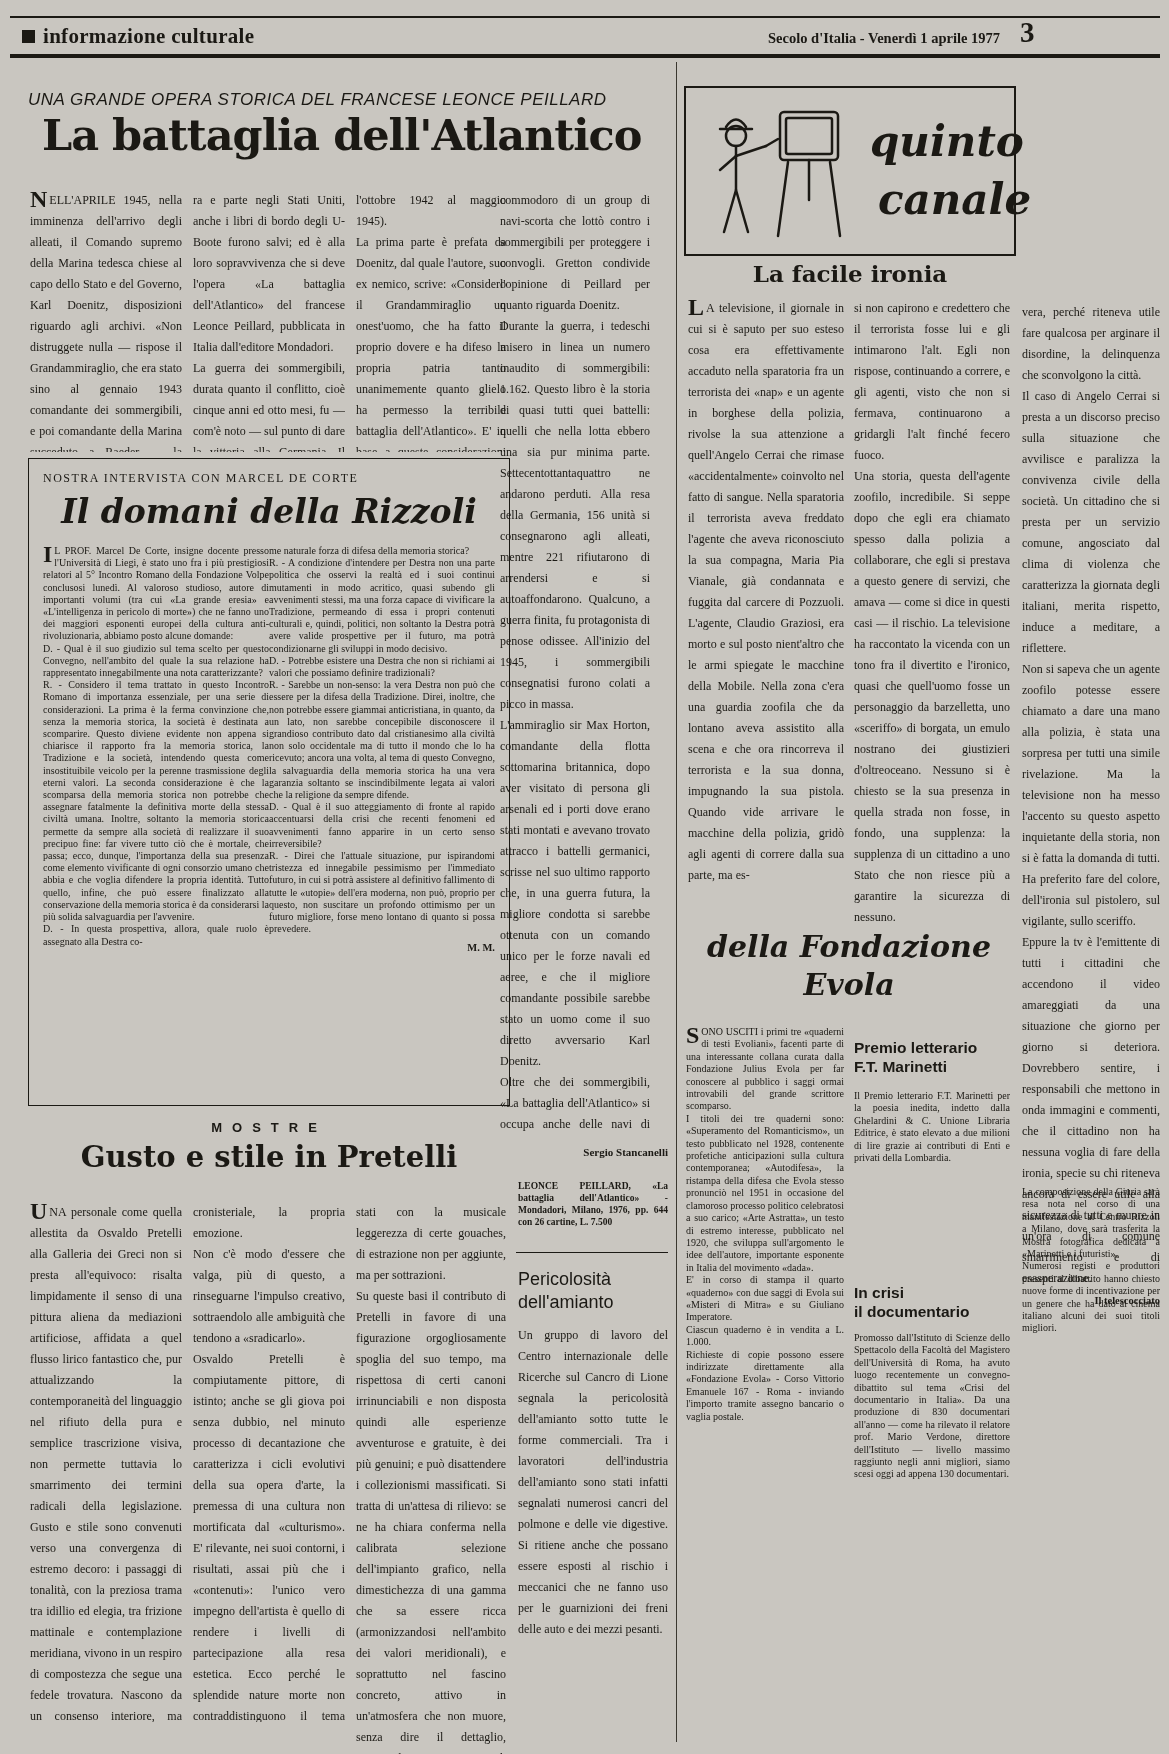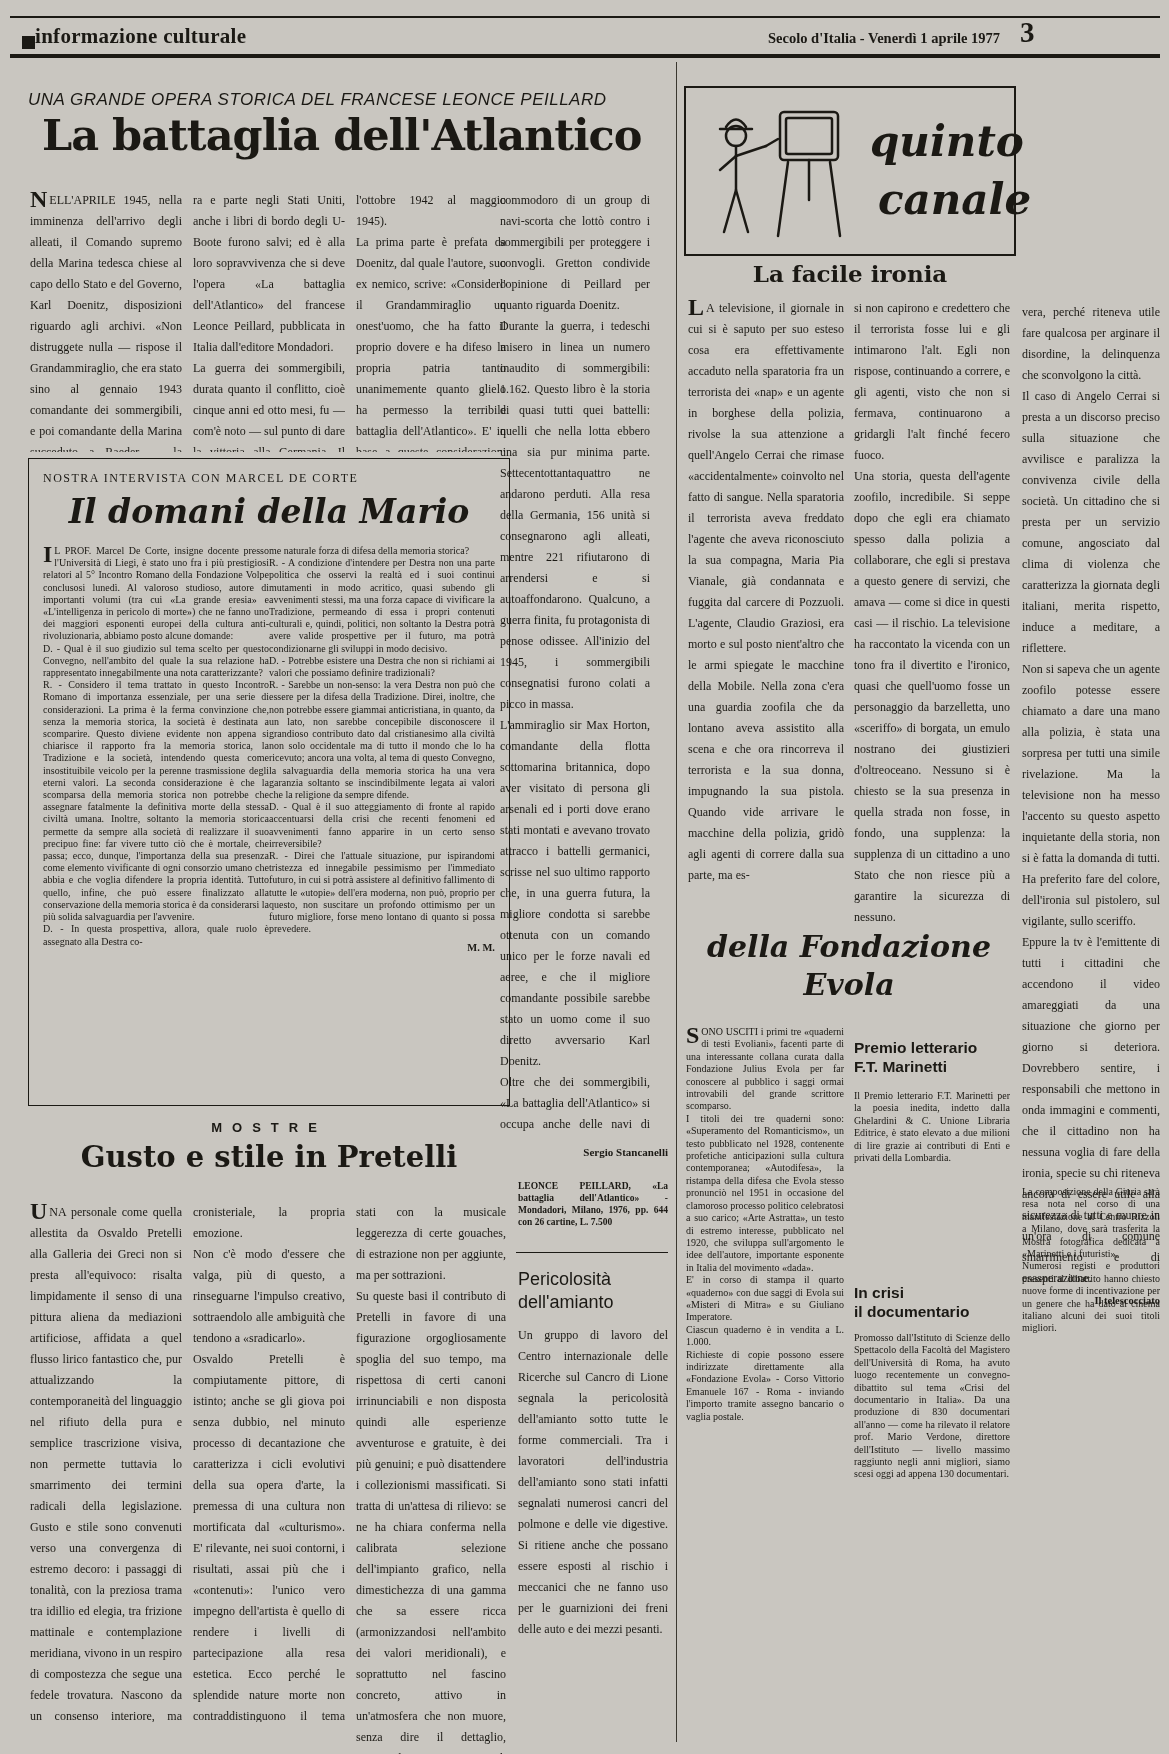--- a/index.html
+++ b/index.html
@@ -3,21 +3,21 @@
 <meta charset="utf-8">
 <style>
   html,body{margin:0;padding:0;background:#8e8c88;}
   .page{position:relative;width:1169px;height:1754px;margin:0 auto;
         background:#c9c6c0;color:#1b1914;
         font-family:"Liberation Serif",serif;overflow:hidden;}
   .rule{position:absolute;background:#1b1914;}
   .vdiv{position:absolute;width:1px;background:#3a372f;}
 
   
-  .section-label{position:absolute;left:22px;top:24px;display:flex;align-items:flex-end;gap:0;
+  .section-label{position:absolute;left:22px;top:24px;display:flex;align-items:center;gap:8px;
                  font-weight:bold;font-size:21px;letter-spacing:.3px;}
   .bullet{display:inline-block;width:13px;height:13px;background:#1b1914;}
   .issue{position:absolute;left:640px;top:30px;width:360px;text-align:right;
          font-weight:bold;font-size:14.5px;}
   .pagenum{position:absolute;left:1020px;top:16px;font-weight:bold;font-size:29px;}
 
   
   .small-col{position:absolute;font-size:12px;line-height:21px;text-align:justify;
              white-space:pre-line;overflow:hidden;}
   .dropcap::first-letter{float:left;font-size:24px;line-height:19px;font-weight:bold;padding-right:2px;}
@@ -103,21 +103,21 @@
   <div class="bookref">LEONCE PEILLARD, «La battaglia dell'Atlantico» - Mondadori, Milano, 1976, pp. 644 con 26 cartine, L. 7.500</div>
 
   <div class="rule" style="left:516px;top:1252px;width:152px;height:1px"></div>
 
   <div class="amianto-head">Pericolosità
 dell'amianto</div>
   <div class="small-col" style="left:518px;top:1325px;width:150px;height:398px">Un gruppo di lavoro del Centro internazionale delle Ricerche sul Cancro di Lione segnala la pericolosità dell'amianto sotto tutte le forme commerciali. Tra i lavoratori dell'industria dell'amianto sono stati infatti segnalati numerosi cancri del polmone e delle vie digestive. Si ritiene anche che possano essere esposti al rischio i meccanici che ne fanno uso per le guarnizioni dei freni delle auto e dei mezzi pesanti.</div>
 
   <div class="interview-box">
     <div class="interview-kicker">NOSTRA INTERVISTA CON MARCEL DE CORTE</div>
-    <div class="interview-headline">Il domani della Mario</div>
+    <div class="interview-headline">Il domani della Rizzoli</div>
     <div class="interview-cols">
       <div class="interview-col dropcap">IL PROF. Marcel De Corte, insigne docente presso l'Università di Liegi, è stato uno fra i più prestigiosi relatori al 5° Incontro Romano della Fondazione Volpe conclusosi lunedì. Al valoroso studioso, autore di importanti volumi (tra cui «La grande eresia» e «L'intelligenza in pericolo di morte») che ne fanno uno dei maggiori esponenti europei della cultura anti-rivoluzionaria, abbiamo posto alcune domande:
 D. - Qual è il suo giudizio sul tema scelto per questo Convegno, nell'ambito del quale la sua relazione ha rappresentato innegabilmente una nota caratterizzante?
 R. - Considero il tema trattato in questo Incontro Romano di importanza essenziale, per una serie di considerazioni. La prima è la ferma convinzione che, senza la memoria storica, la società è destinata a scomparire. Questo diviene evidente non appena si chiarisce il rapporto fra la memoria storica, la Tradizione e la società, intendendo questa come insostituibile veicolo per la perenne trasmissione degli eterni valori. La seconda considerazione è che la scomparsa della memoria storica non potrebbe che assegnare fatalmente la definitiva morte della stessa civiltà umana. Inoltre, soltanto la memoria storica permette da sempre alla società di realizzare il suo precipuo fine: far vivere tutto ciò che è mortale, che passa; ecco, dunque, l'importanza della sua presenza come elemento vivificante di ogni consorzio umano che abbia e che voglia difendere la propria identità. Tutto quello, infine, che può essere finalizzato alla conservazione della memoria storica è da considerarsi la più solida salvaguardia per l'avvenire.
 D. - In questa prospettiva, allora, quale ruolo è assegnato alla Destra co-</div>
       <div style="flex:1">
         <div class="interview-col" style="width:100%">me naturale forza di difesa della memoria storica?
 R. - A condizione d'intendere per Destra non una parte politica che osservi la realtà ed i suoi continui mutamenti in modo acritico, quasi subendo gli avvenimenti stessi, ma una forza capace di vivificare la Tradizione, permeando di essa i propri contenuti culturali e, quindi, politici, non soltanto la Destra potrà avere valide prospettive per il futuro, ma potrà condizionarne gli sviluppi in modo decisivo.
 D. - Potrebbe esistere una Destra che non si richiami ai valori che possiamo definire tradizionali?
 R. - Sarebbe un non-senso: la vera Destra non può che essere per la difesa della Tradizione. Direi, inoltre, che non potrebbe essere giammai anticristiana, in quanto, da un lato, non sarebbe concepibile disconoscere il grandioso contributo dato dal cristianesimo alla civiltà non solo occidentale ma di tutto il mondo che lo ha ricevuto; ancora una volta, al tema di questo Convegno, la salvaguardia della memoria storica ha una vera garanzia soltanto se inscindibilmente legata ai valori che la religione da sempre difende.

